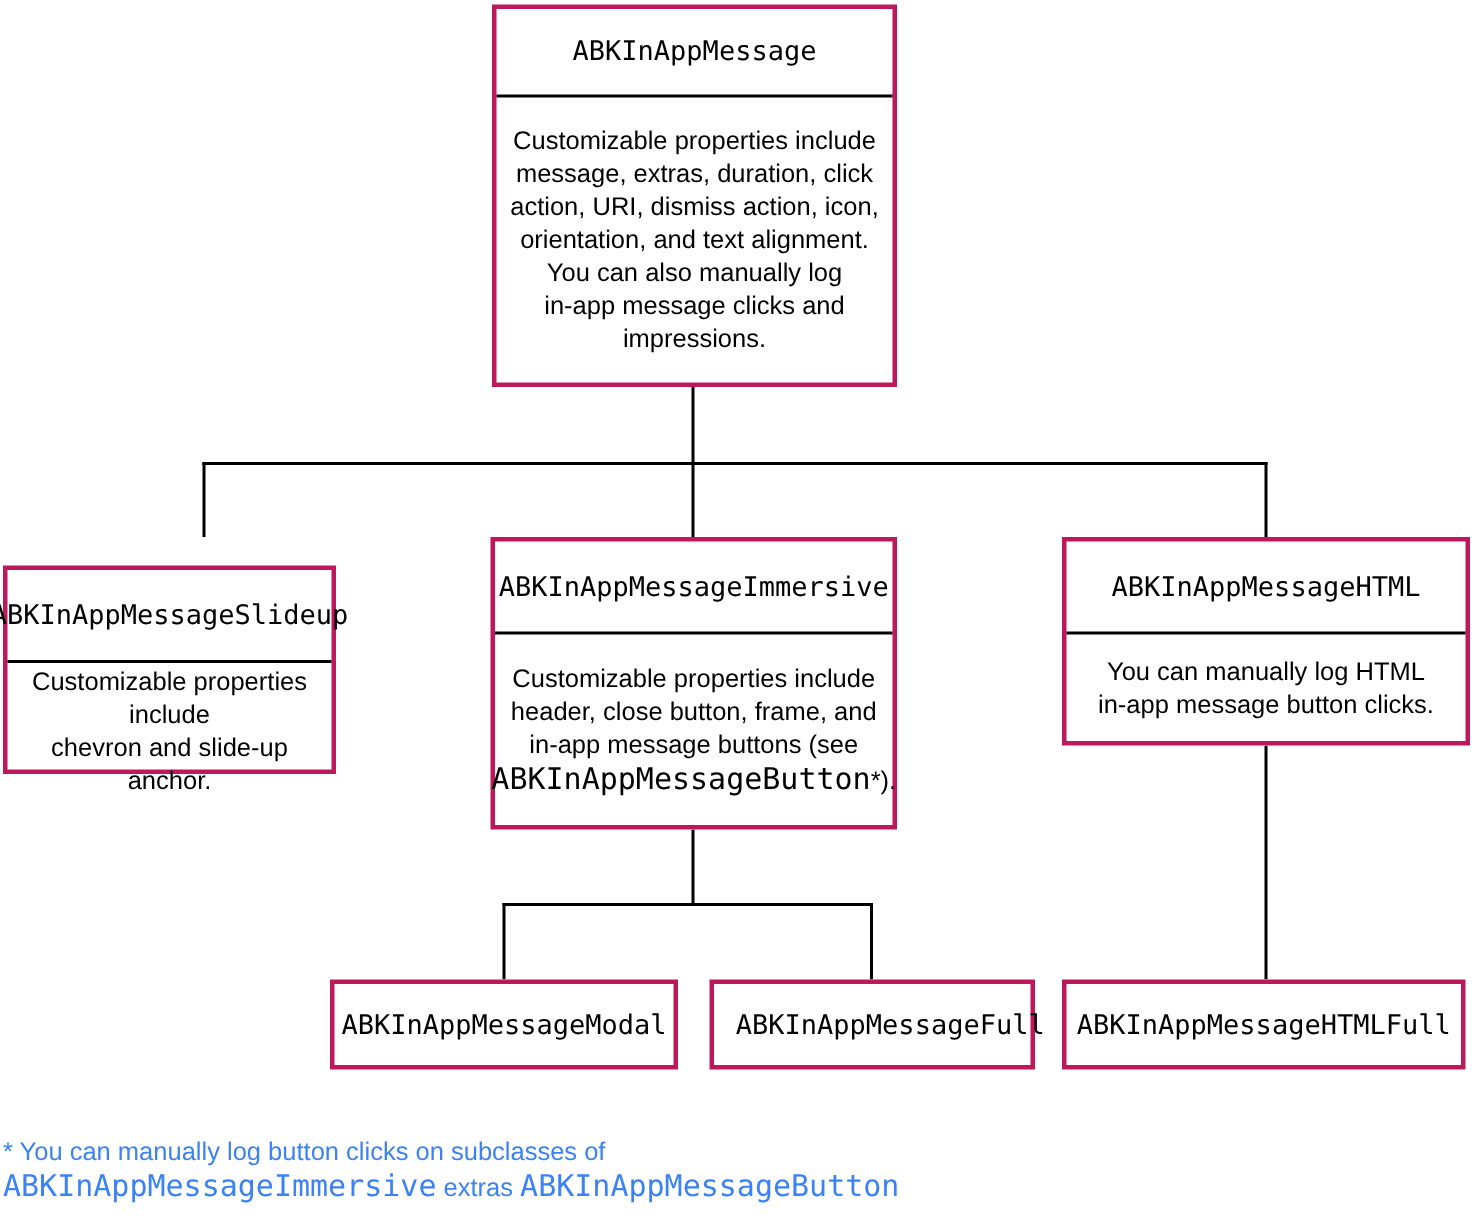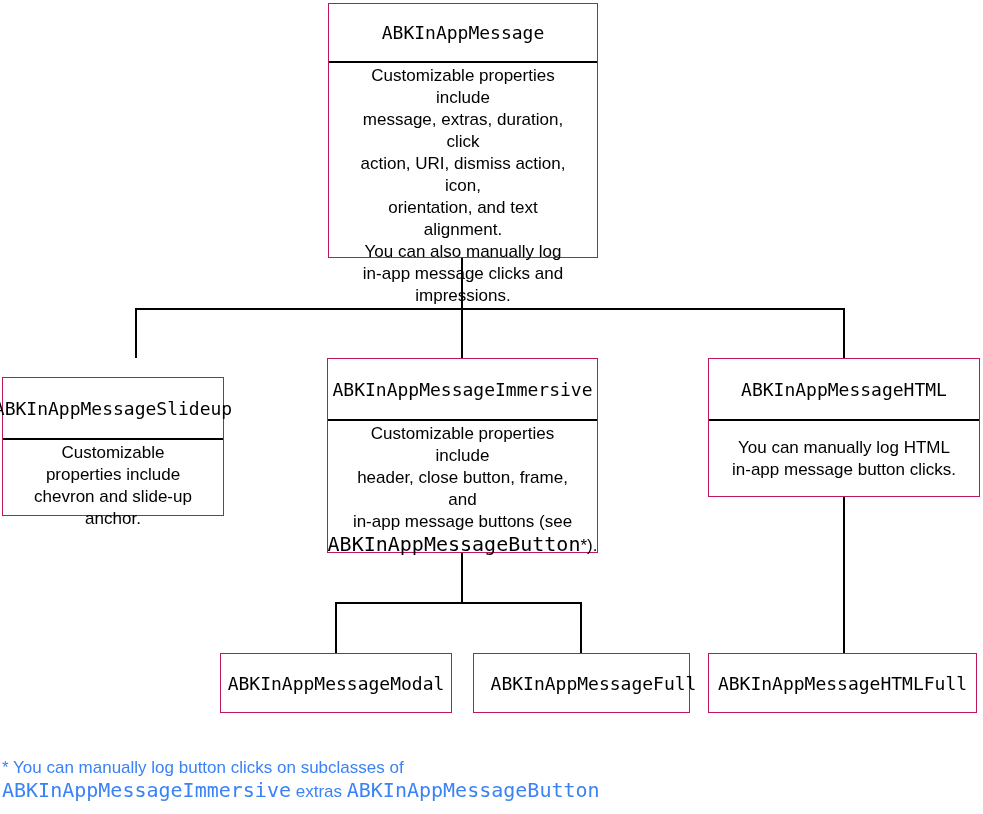--- a/index.html
+++ b/index.html
@@ -11,21 +11,21 @@
     position: relative;
     width: 983px;
     height: 814px;
     background: #ffffff;
     color: #000000;
     font-family: "Liberation Sans", sans-serif;
     overflow: hidden;
   }
   .node {
     position: absolute;
-    border: 1px solid #be185d;
+    border: 3px solid #be185d;
     background: #ffffff;
     box-sizing: border-box;
     display: flex;
     flex-direction: column;
   }
   .node-title {
     font-family: "DejaVu Sans Mono", monospace;
     font-size: 18px;
     display: flex;
     align-items: center;
@@ -40,21 +40,21 @@
   .node-body {
     flex: 1 1 auto;
     display: flex;
     flex-direction: column;
     align-items: center;
     justify-content: center;
     text-align: center;
     font-size: 17px;
     line-height: 22px;
     white-space: pre-line;
-    padding: 2px 21px;
+    padding: 2px 4px;
     box-sizing: border-box;
   }
   .mono-inline {
     font-family: "DejaVu Sans Mono", monospace;
     font-size: 20px;
   }
   .connector {
     position: absolute;
     background: #000000;
   }

